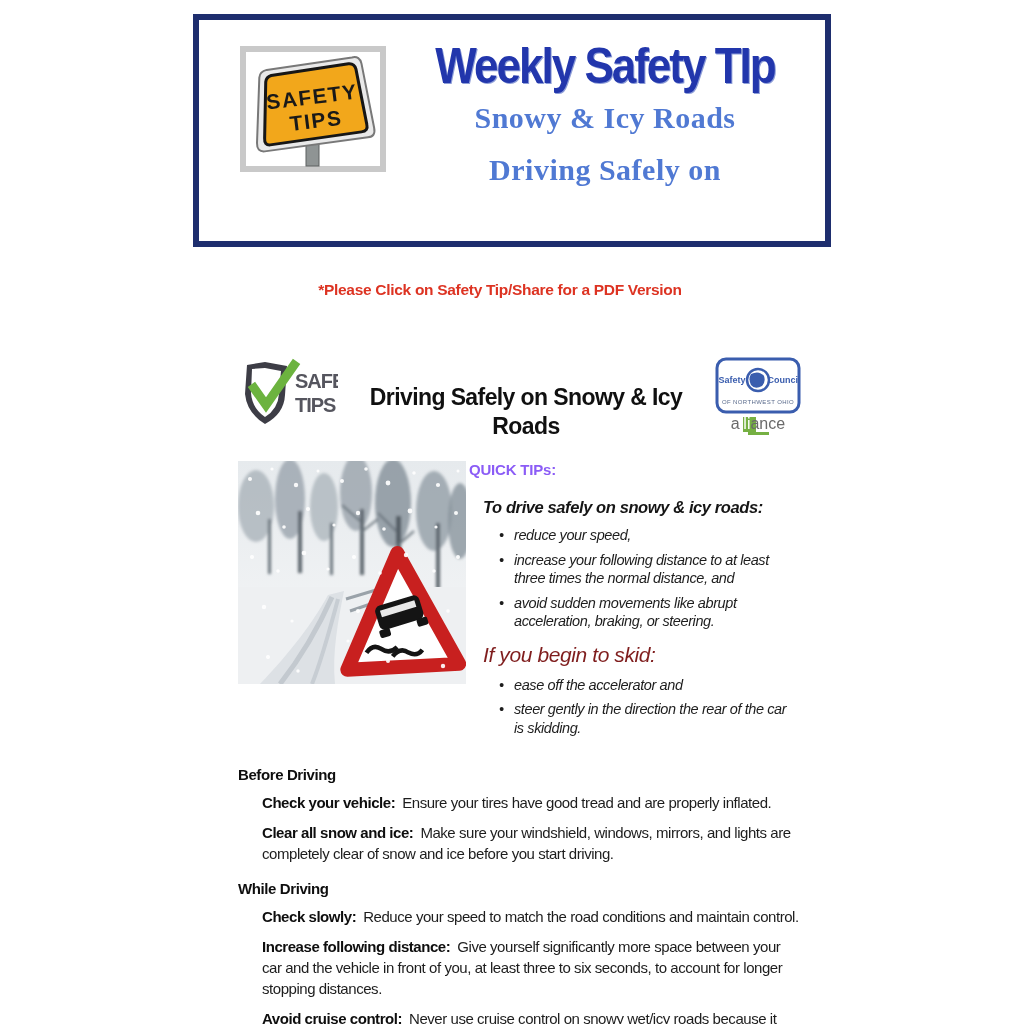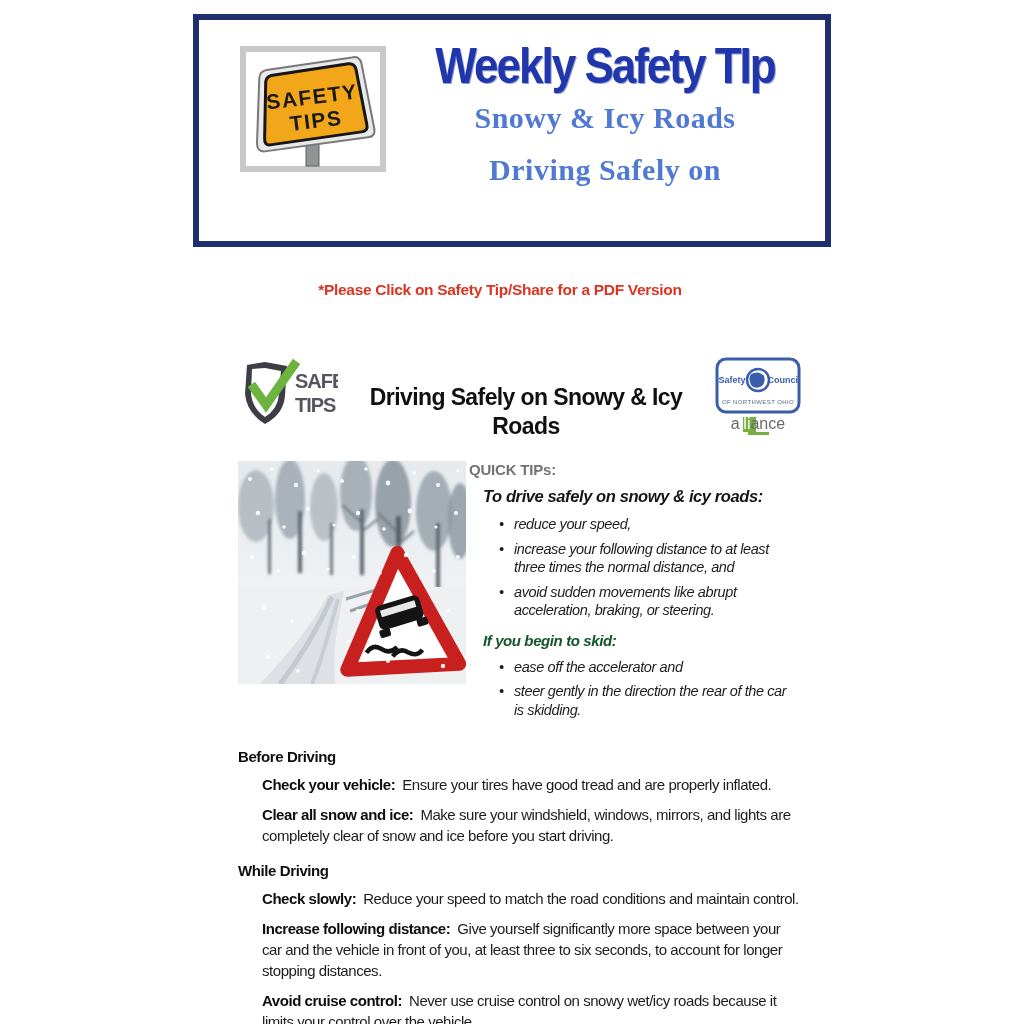--- a/index.html
+++ b/index.html
@@ -36,34 +36,34 @@
   .shield-logo{width:100px;flex:0 0 auto;}
   .article-title{
     flex:1;text-align:center;font-weight:bold;font-size:23px;color:#101010;
     letter-spacing:-0.6px;padding-top:28px;transform:scaleY(1.05);
   }
   .council-logo{width:88px;flex:0 0 auto;text-align:center;}
   
   .content-row{display:flex;margin-top:21px;}
   .winter-img{width:228px;height:223px;flex:0 0 auto;}
   .quick-tips{margin-left:3px;width:332px;}
-  .qt-heading{color:#737373;font-weight:bold;font-size:15px;letter-spacing:-0.2px;}
+  .qt-heading{color:#8b5cf6;font-weight:bold;font-size:15px;letter-spacing:-0.2px;}
   .qt-intro{
     font-style:italic;font-weight:bold;font-size:16.5px;letter-spacing:-0.4px;
-    margin:9px 0 0 14px;color:#151515;
+    margin:20px 0 0 14px;color:#151515;
   }
   .qt-list{margin:9px 0 0 30px;padding:0;list-style:none;width:296px;}
   .qt-list li{
     position:relative;padding-left:15px;margin-bottom:6px;
     font-style:italic;font-size:14.5px;line-height:1.28;letter-spacing:-0.4px;color:#1d1d1d;
   }
   .qt-list li::before{content:"\2022";position:absolute;left:0;top:0;}
   .qt-skid{
-    font-style:italic;font-weight:bold;font-size:15px;letter-spacing:-0.4px;
-    margin:12px 0 0 14px;color:#14532d;
+    font-style:italic;font-weight:normal;font-size:21px;letter-spacing:-0.4px;
+    margin:12px 0 0 14px;color:#7f1d1d;
   }
   
   .sections{margin-top:23px;}
   .section-heading{
     font-weight:bold;font-size:15px;letter-spacing:-0.4px;color:#0e0e0e;
     margin:0 0 9px 0;
   }
   .section-heading.second{margin-top:16px;}
   .item{
     margin:0 0 9px 24px;font-size:15px;line-height:1.4;letter-spacing:-0.45px;

